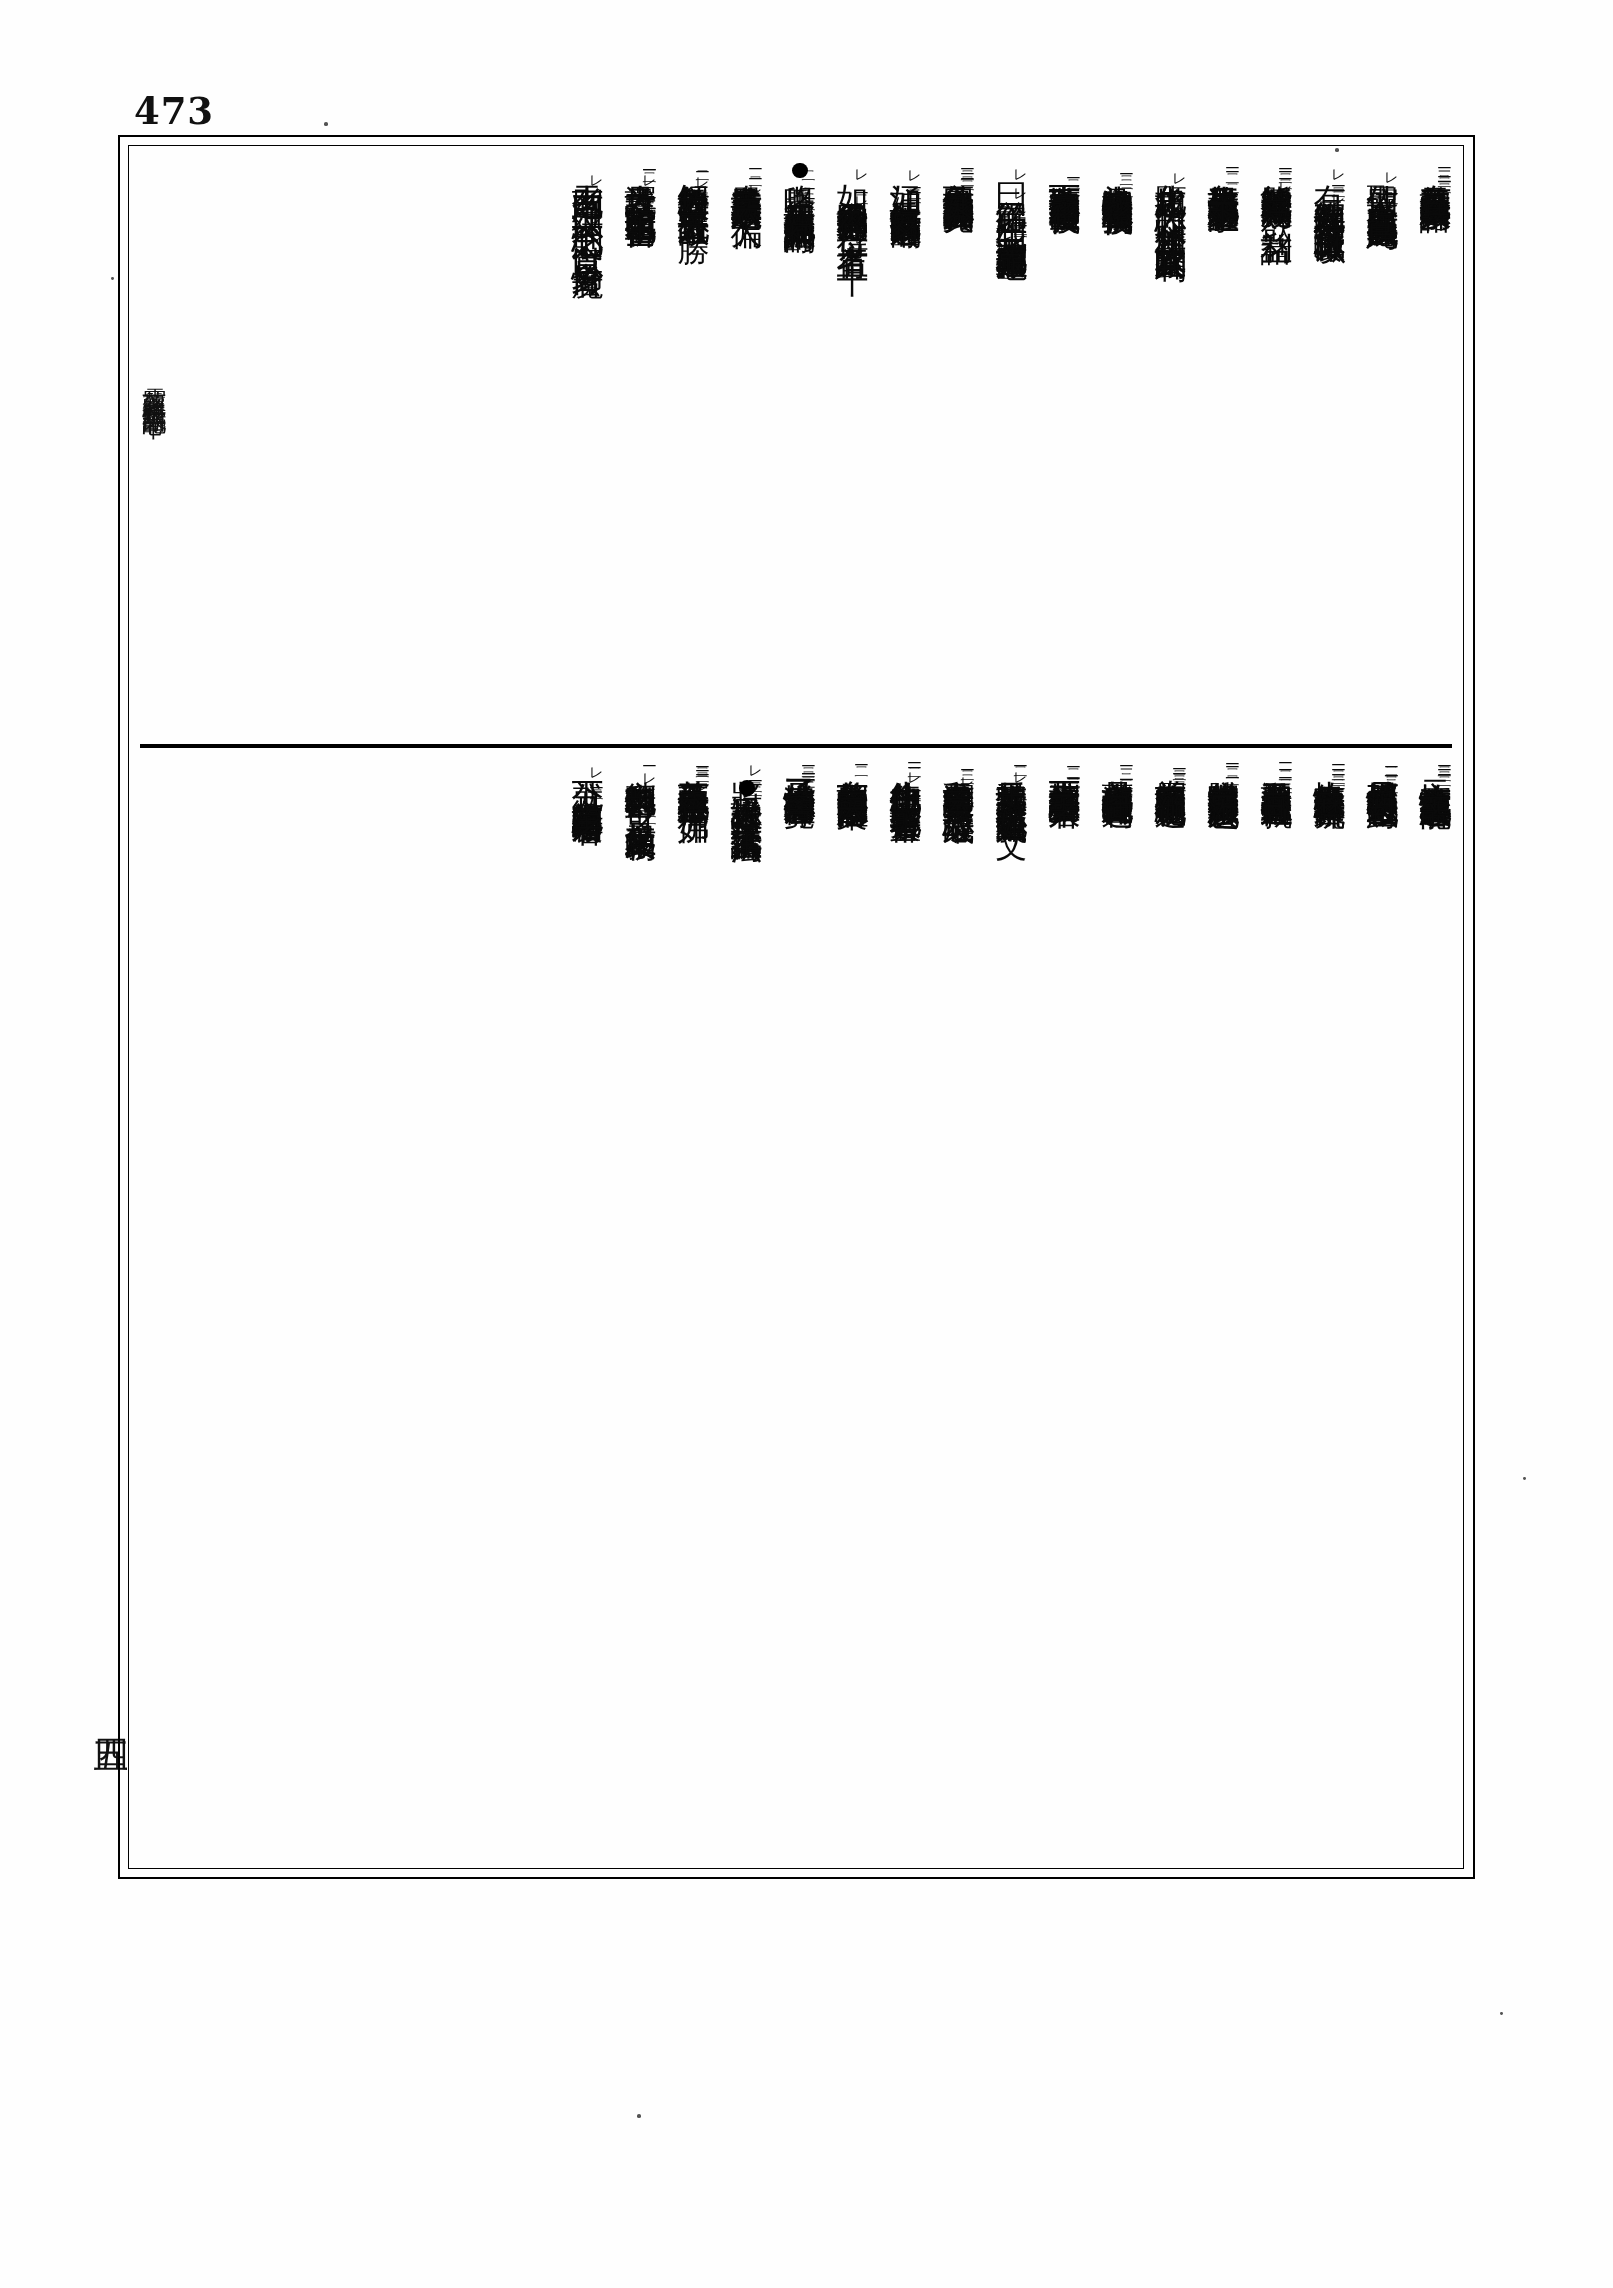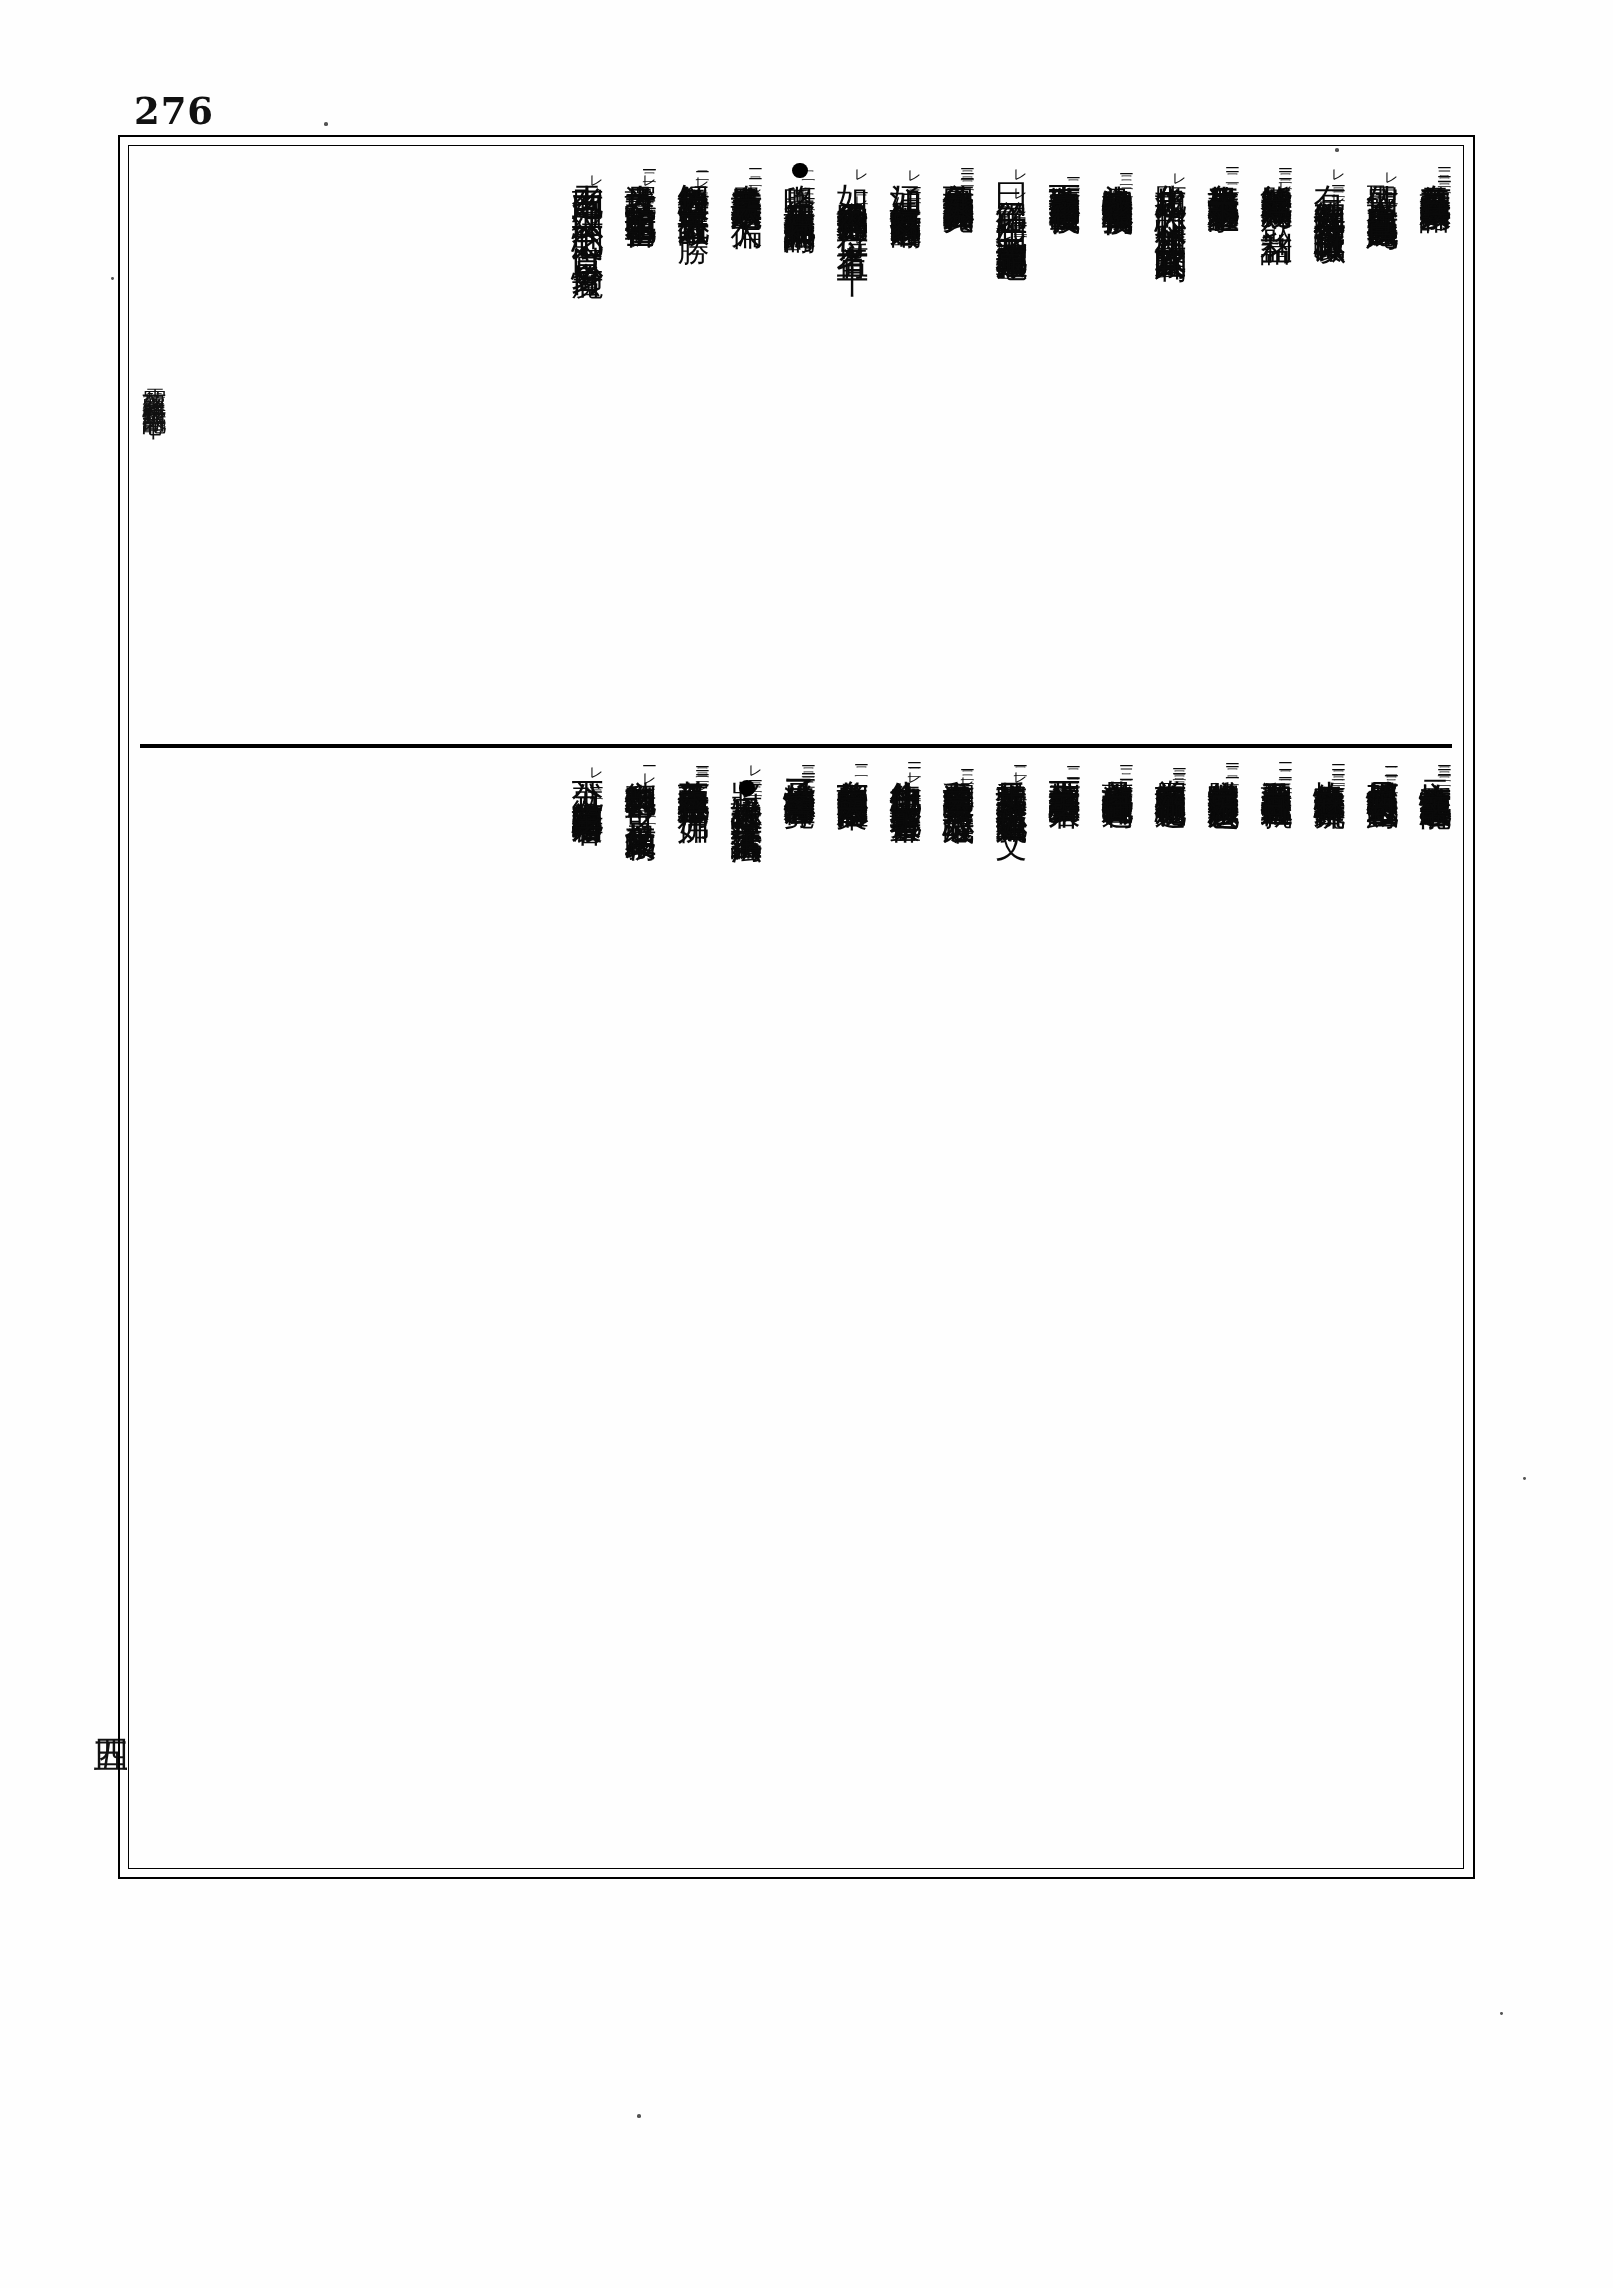--- a/index.html
+++ b/index.html
@@ -136,21 +136,21 @@
   }
 
   
   .speck{position:absolute;background:#1a1a1a;border-radius:50%;opacity:.75;}
 </style>
 </head>
 <body>
 
 <div class="page">
 
-  <div class="folio-top">276</div>
+  <div class="folio-top">473</div>
 
   <div class="running-title">靈芝觀經義疏正觀記卷中</div>
 
   <div class="folio-bottom">四五</div>
 
   <div class="frame-outer"></div>
   <div class="frame-inner"></div>
 
   <div class="divider" id="div-1"></div>
 

